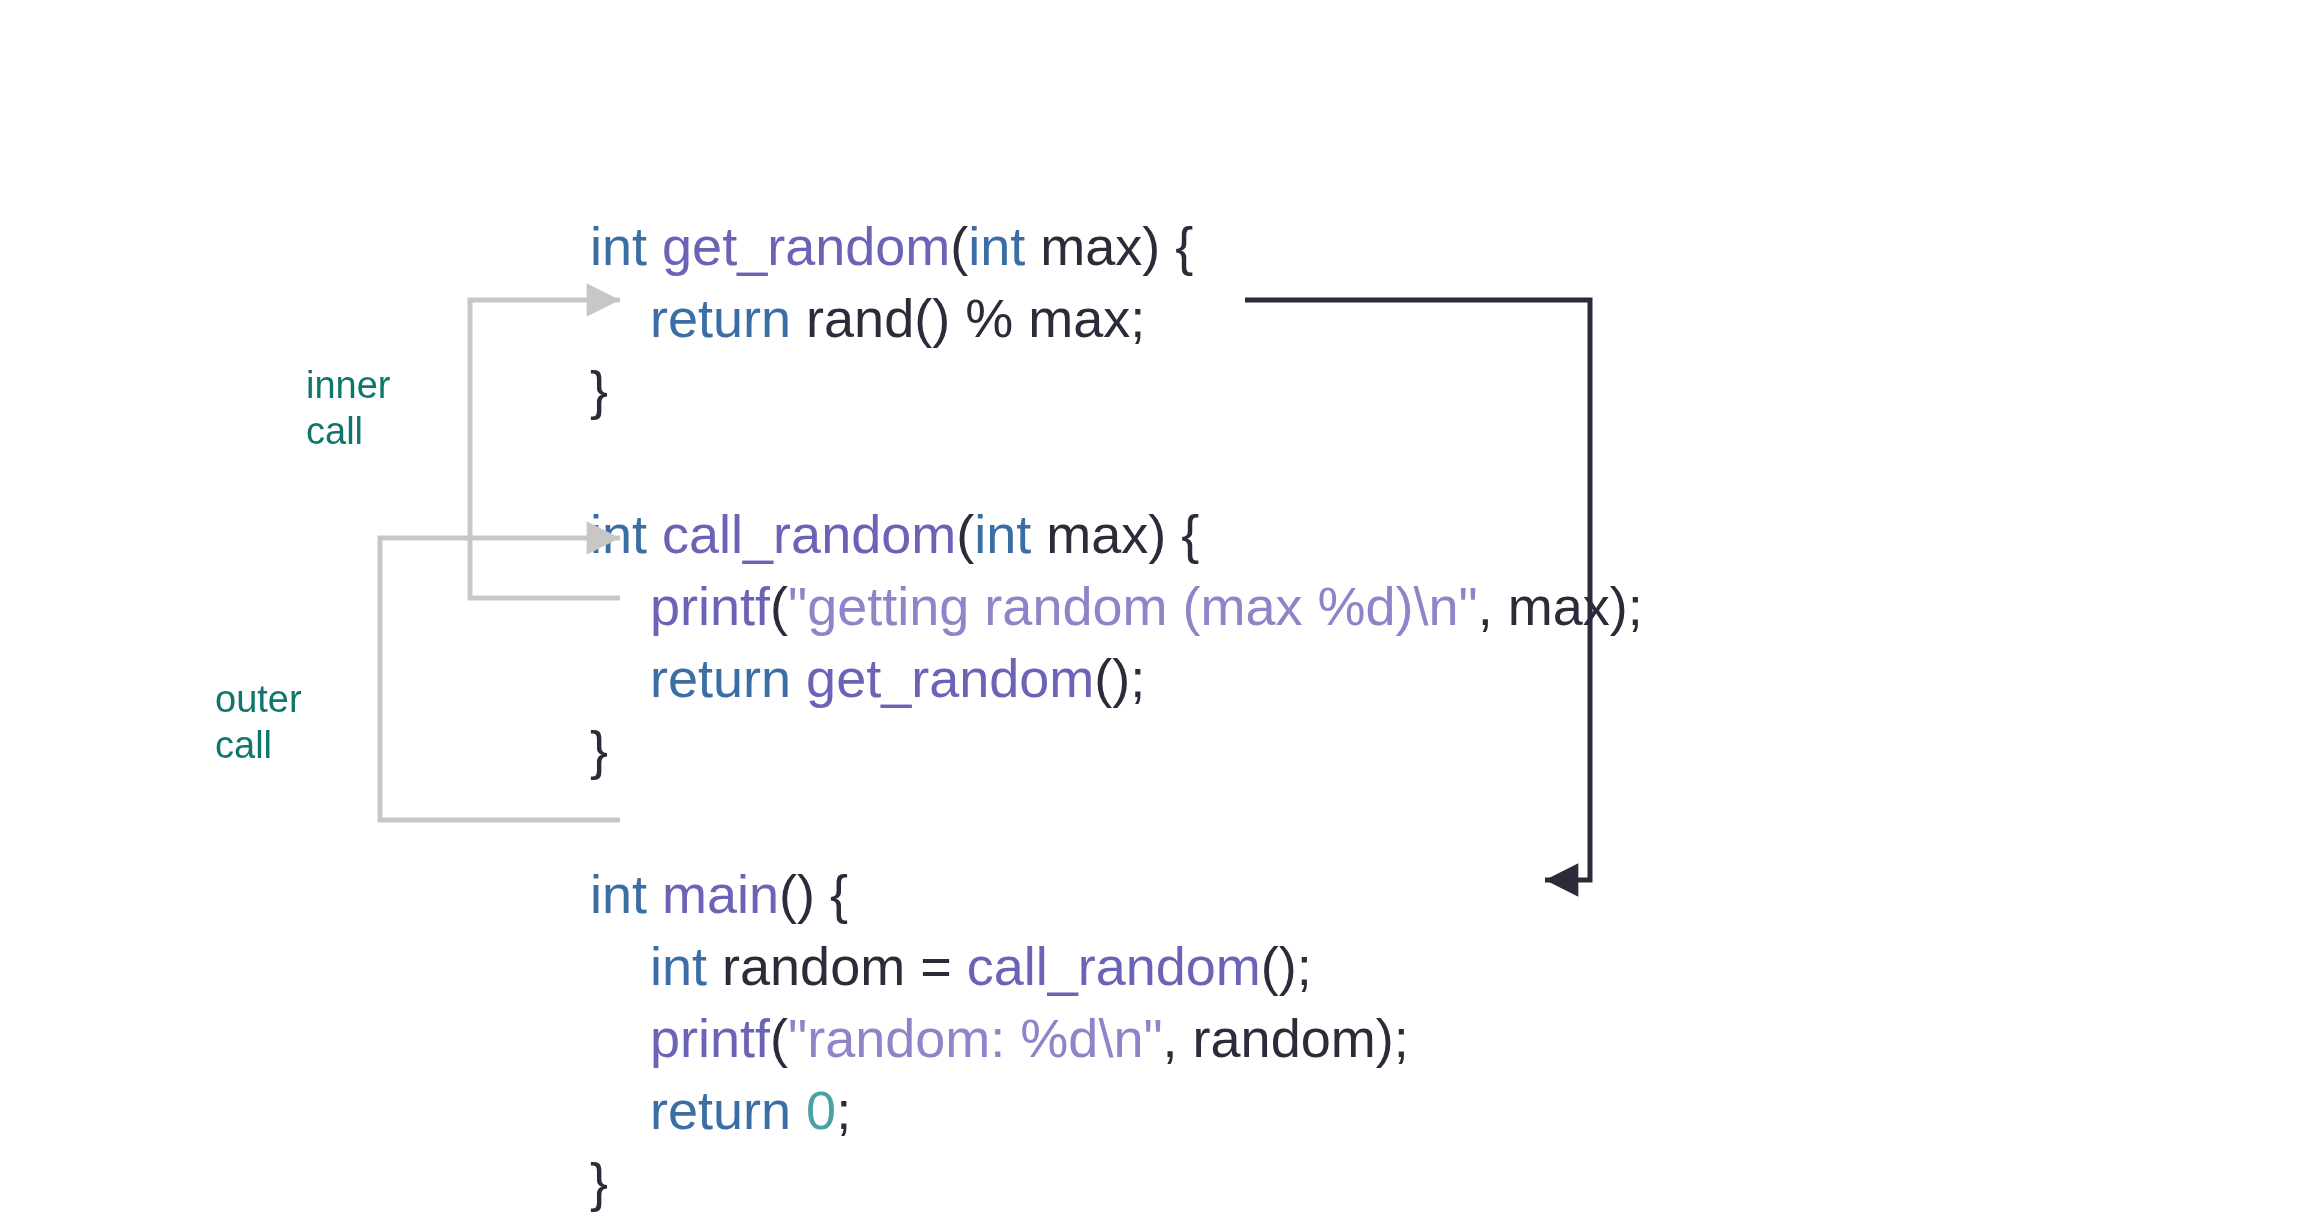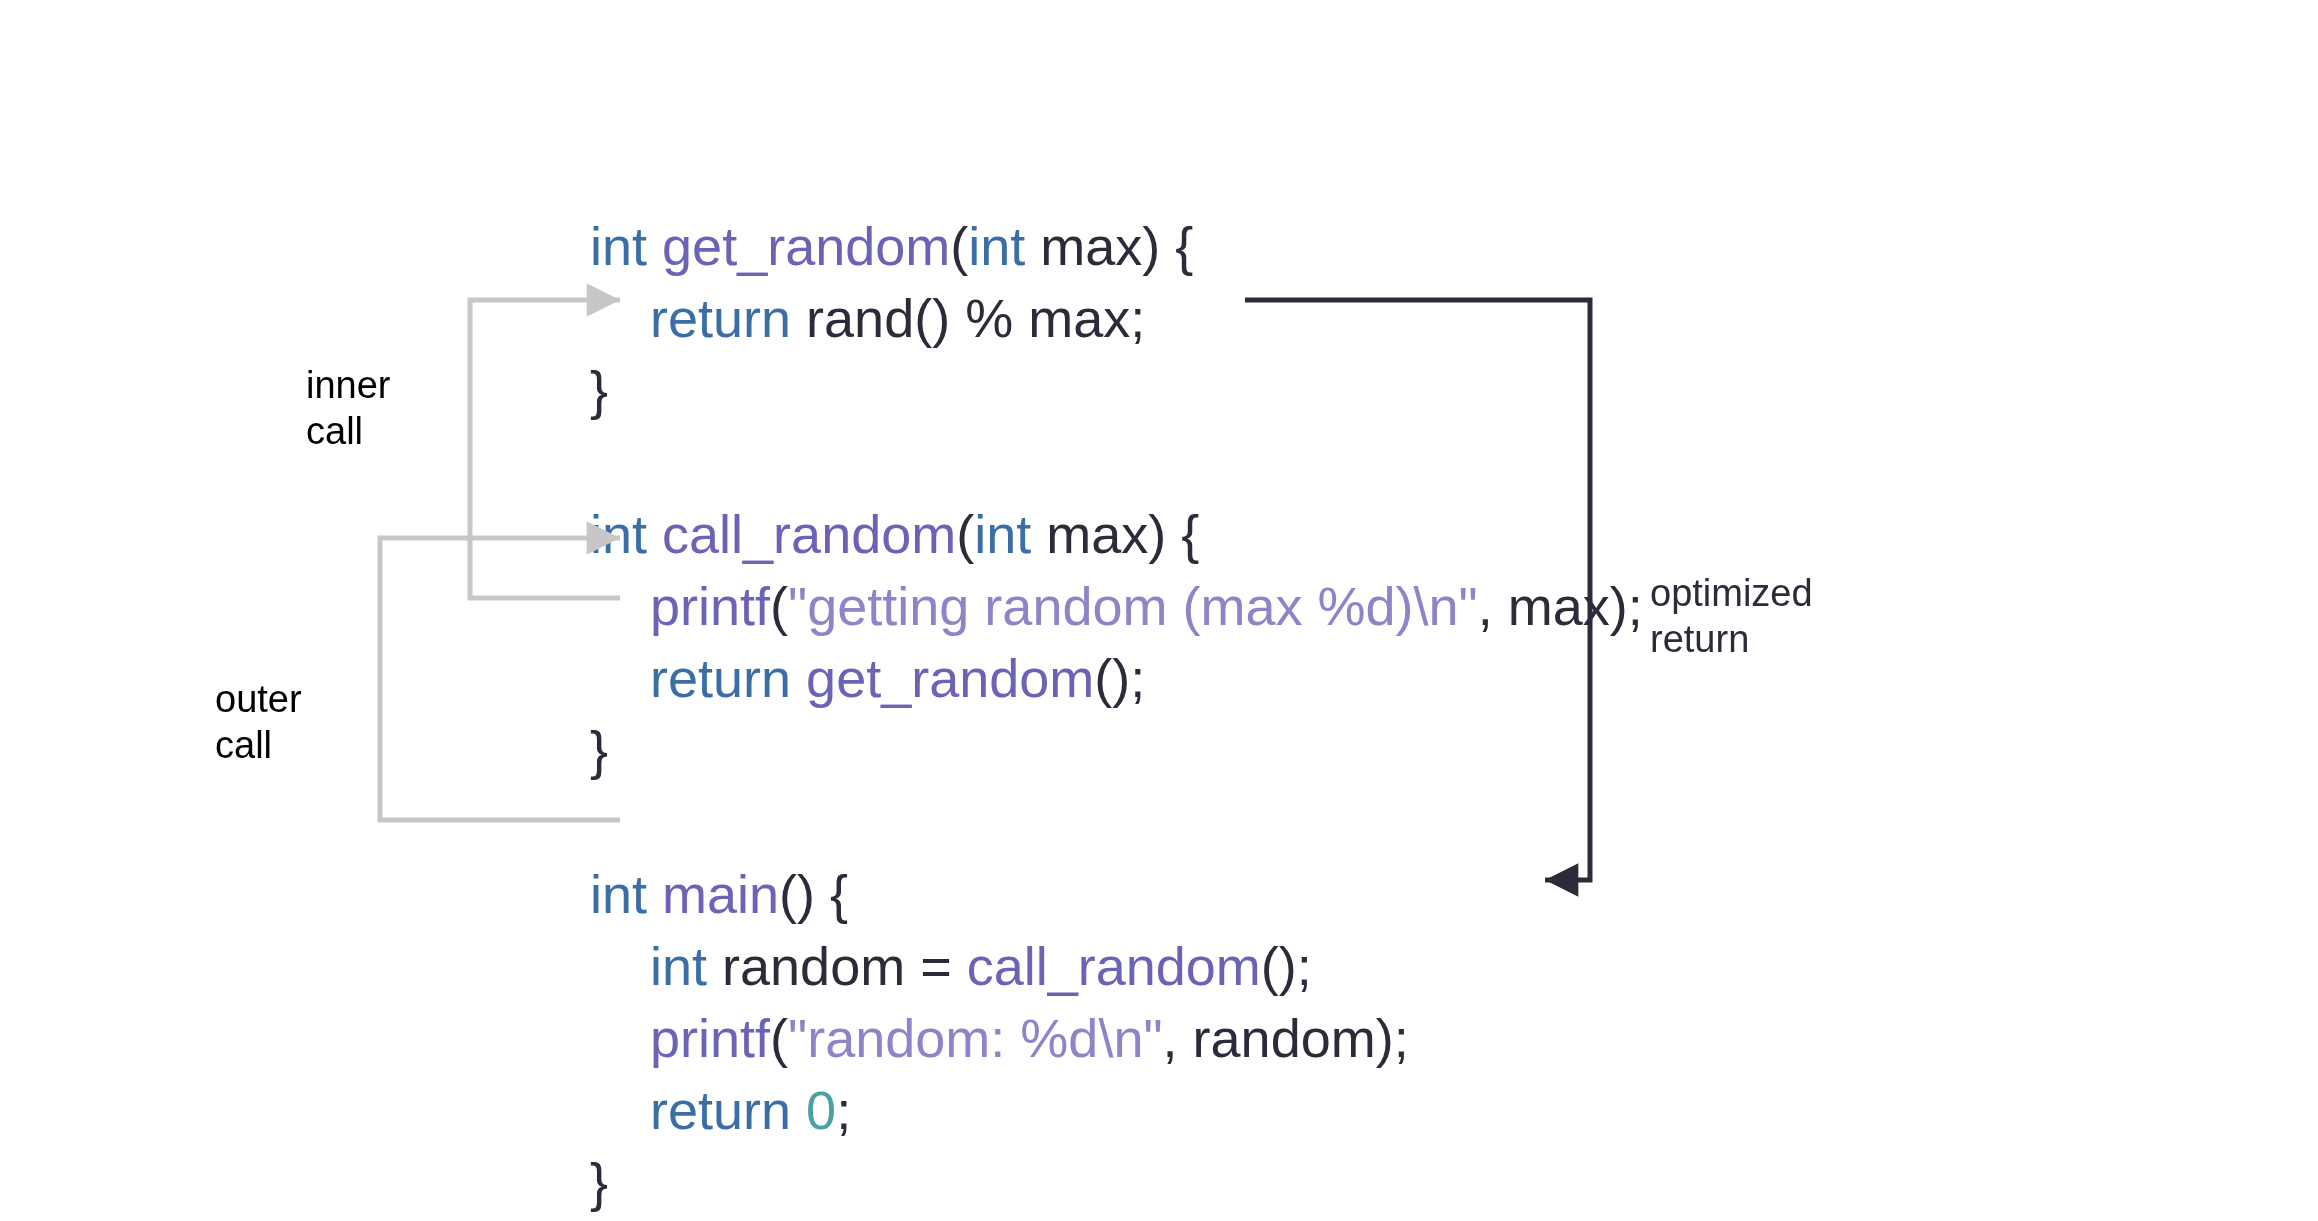--- a/index.html
+++ b/index.html
@@ -8,42 +8,38 @@
   .code{
     position:absolute;left:590px;top:210px;
     font-family:Liberation Sans, sans-serif;
     font-size:54px;line-height:72px;white-space:pre;color:#2d2b3a;
   }
   .kw{color:#3a6ea5;}
   .fn{color:#6b63b5;}
   .str{color:#8d85c7;}
   .num{color:#4aa3a2;}
   .label{position:absolute;font-size:38px;line-height:46px;color:#2d2b3a;}
-  .label.dim{color:#000000;}
+  .label.dim{color:#0f766e;}
   .label .l1,.label .l2{display:block;text-align:left;}
   svg.overlay{position:absolute;left:0;top:0;width:2318px;height:1221px;pointer-events:none;}
 </style>
 </head>
 <body>
 
 <div class="stage">
 
   <div class="label dim" style="left:306px;top:362px;">
     <span class="l1">inner</span>
     <span class="l2">call</span>
   </div>
   <div class="label dim" style="left:215px;top:640px;margin-top:36px;">
     <span class="l1">outer</span>
     <span class="l2">call</span>
   </div>
 
-  <div class="label" style="left:1650px;top:570px;">
-    <span class="l1">optimized</span>
-    <span class="l2">return</span>
-  </div>
 
   <div class="code"><span><span class="kw">int</span> <span class="fn">get_random</span><span>(</span><span class="kw">int</span><span> max) {</span></span>
 <span><span>    </span><span class="kw">return</span><span> rand() % max;</span></span>
 <span><span>}</span></span>
 
 <span><span class="kw">int</span> <span class="fn">call_random</span><span>(</span><span class="kw">int</span><span> max) {</span></span>
 <span><span>    </span><span class="fn">printf</span><span>(</span><span class="str">"getting random (max %d)\n"</span><span>, max);</span></span>
 <span><span>    </span><span class="kw">return</span><span class="fn"> get_random</span><span>();</span></span>
 <span><span>}</span></span>
 

